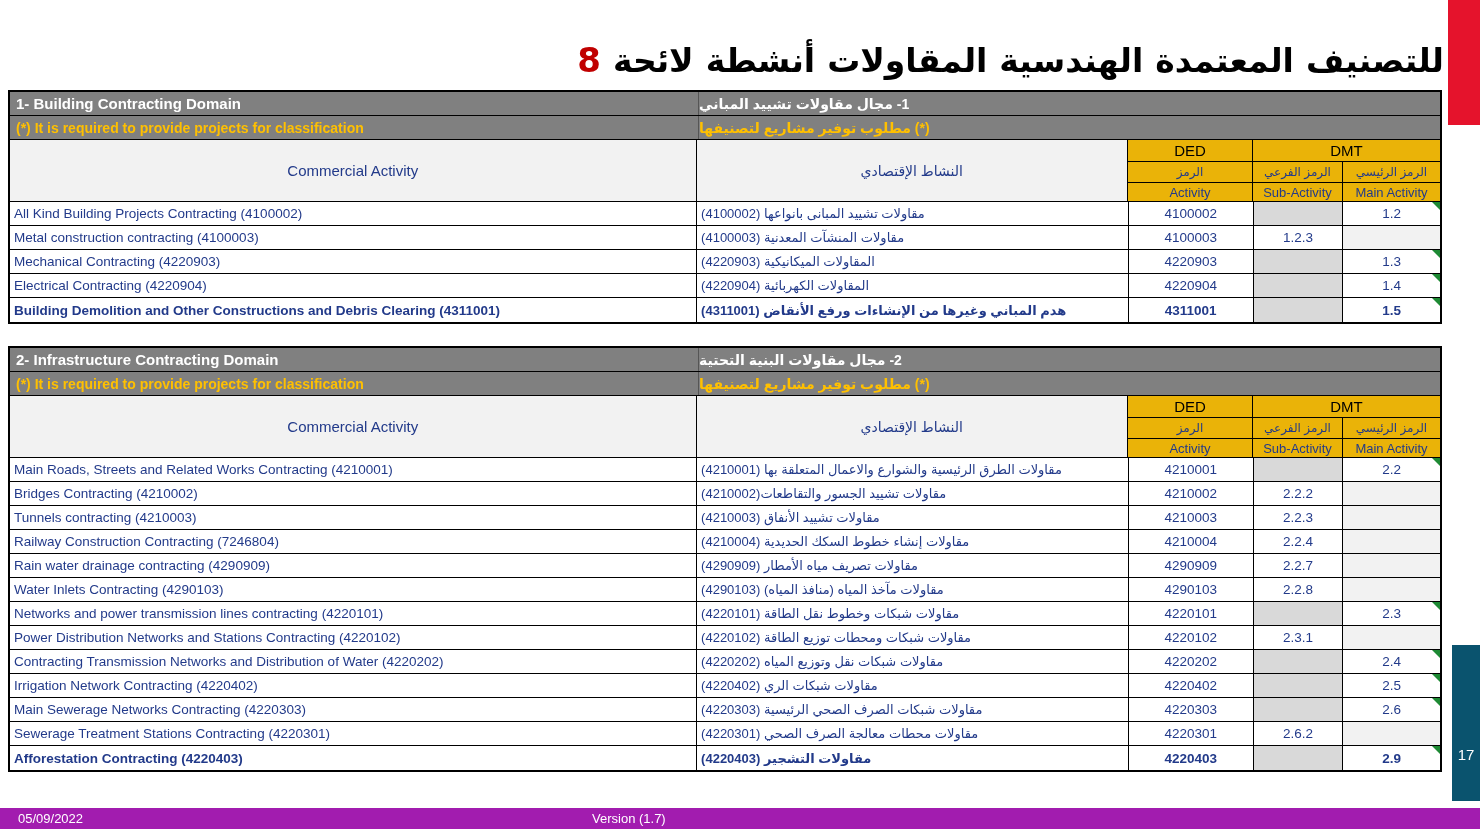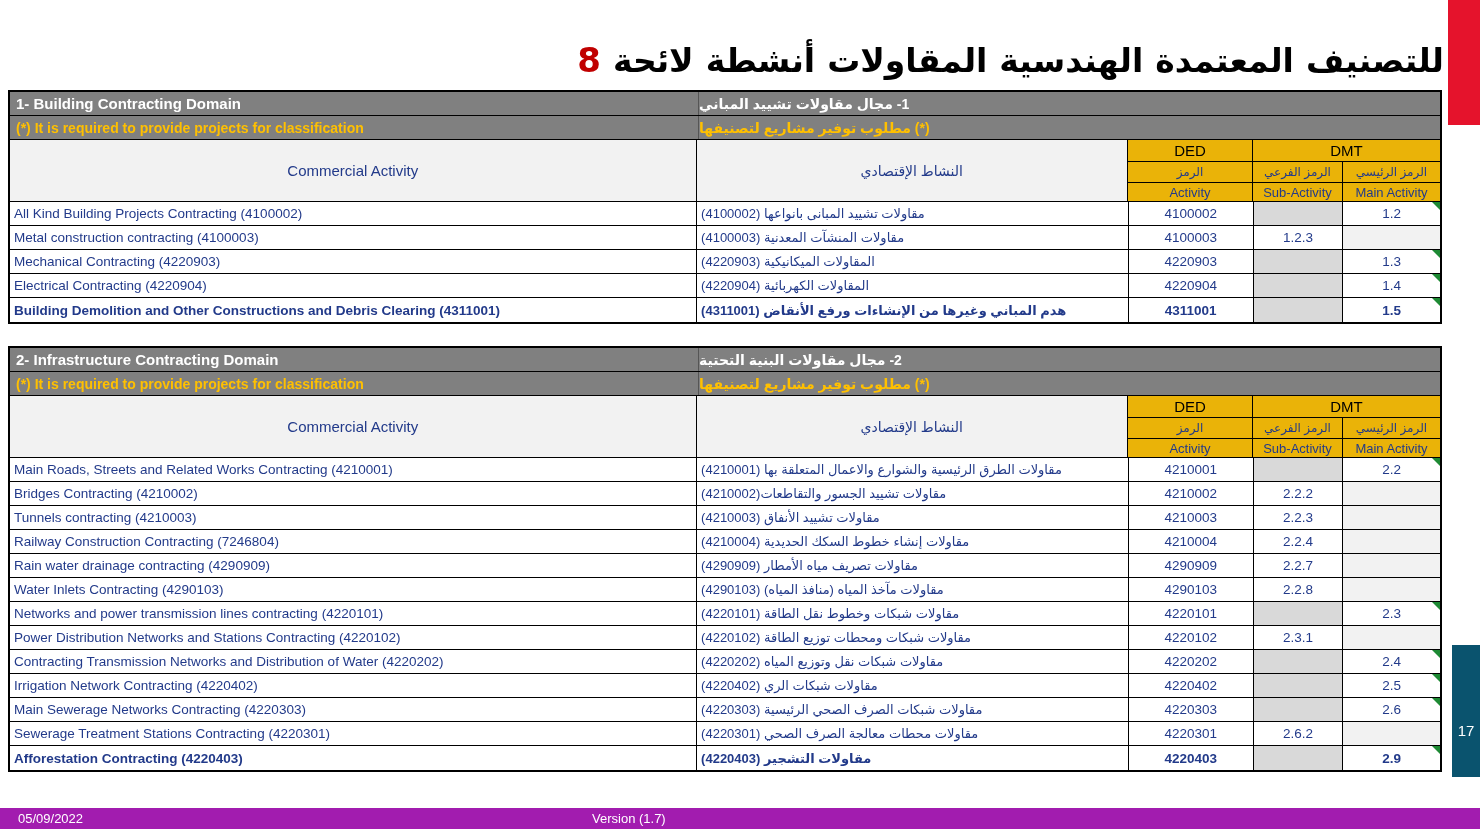--- a/index.html
+++ b/index.html
@@ -8,21 +8,21 @@
   .page { position:relative; width:1480px; height:829px; background:#fff; }
 
   
   .title { position:absolute; top:40px; right:36px; display:flex; direction:ltr;
            align-items:baseline; gap:12px; font-family:"DejaVu Sans",sans-serif;
            font-weight:bold; font-size:33px; color:#000; }
   .title .num { color:#c00000; font-size:34px; }
 
   
   .red-box  { position:absolute; left:1448px; top:0; width:32px; height:125px; background:#e5132c; }
-  .page-tab { position:absolute; left:1452px; top:645px; width:28px; height:132px; background:#0a536e;
+  .page-tab { position:absolute; left:1452px; top:645px; width:28px; height:156px; background:#0a536e;
               display:flex; align-items:flex-end; justify-content:center; }
   .page-tab span { color:#fff; font-size:15px; margin-bottom:38px; }
   .footer { position:absolute; left:0; top:808px; width:1480px; height:21px; background:#a21caf;
             color:#fff; font-size:13px; }
   .footer .date { position:absolute; left:18px; top:3px; }
   .footer .ver  { position:absolute; left:592px; top:3px; }
 
   
   .tbl { position:absolute; left:8px; width:1434px; border:2.5px solid #000; background:#eab308; }
   .tbl1 { top:90px; }

